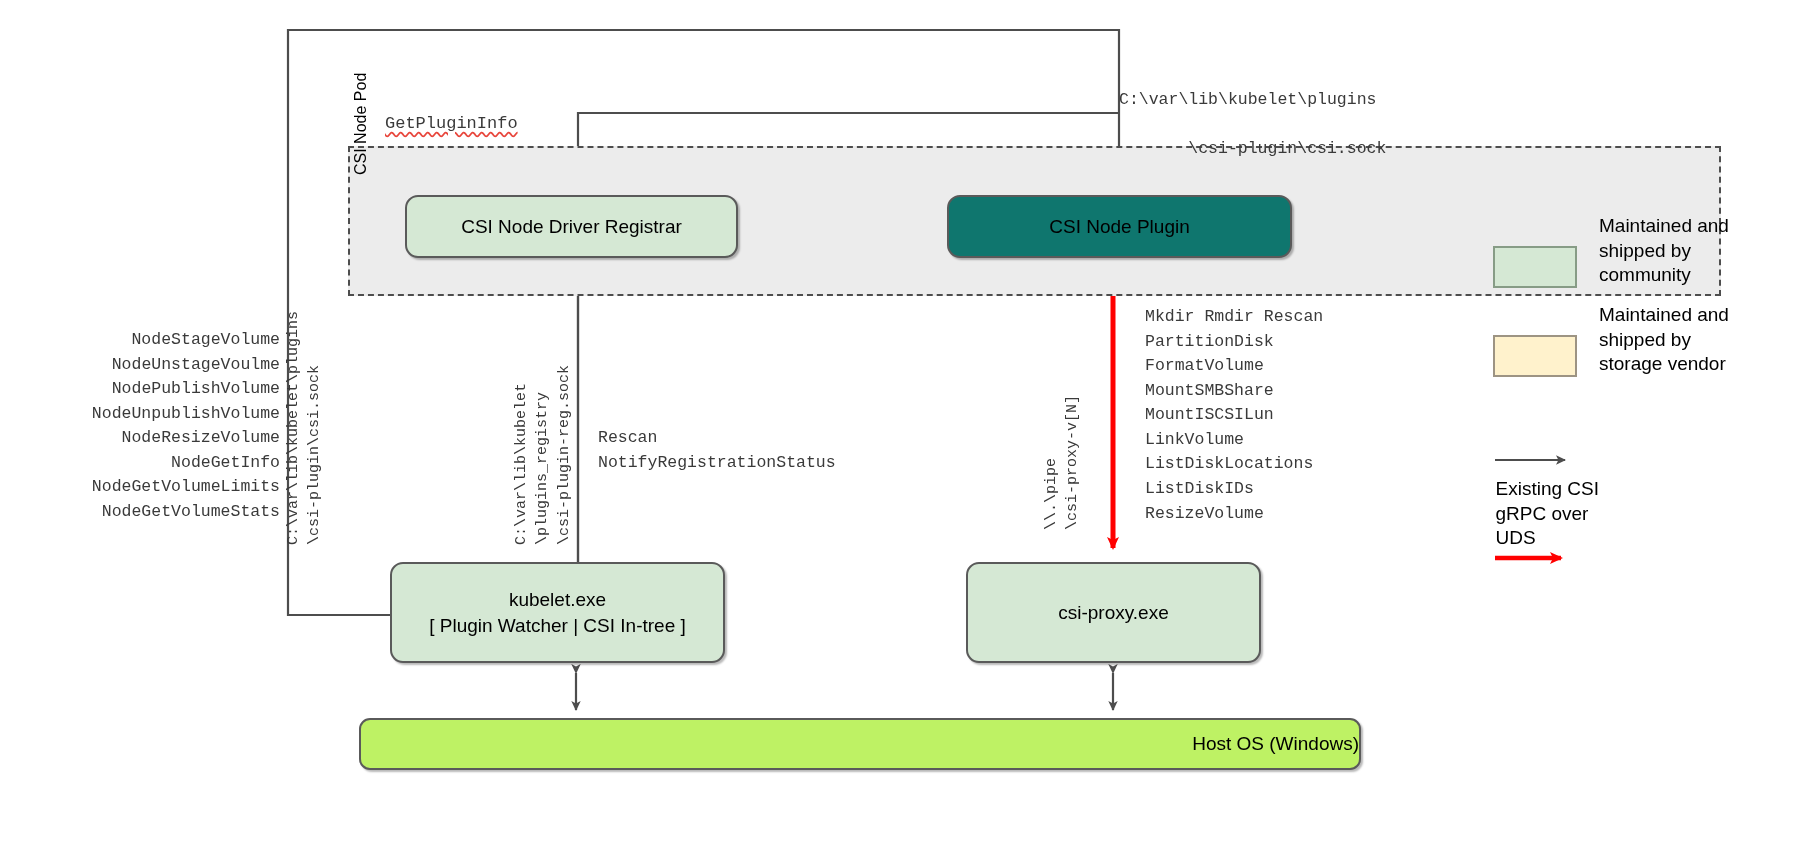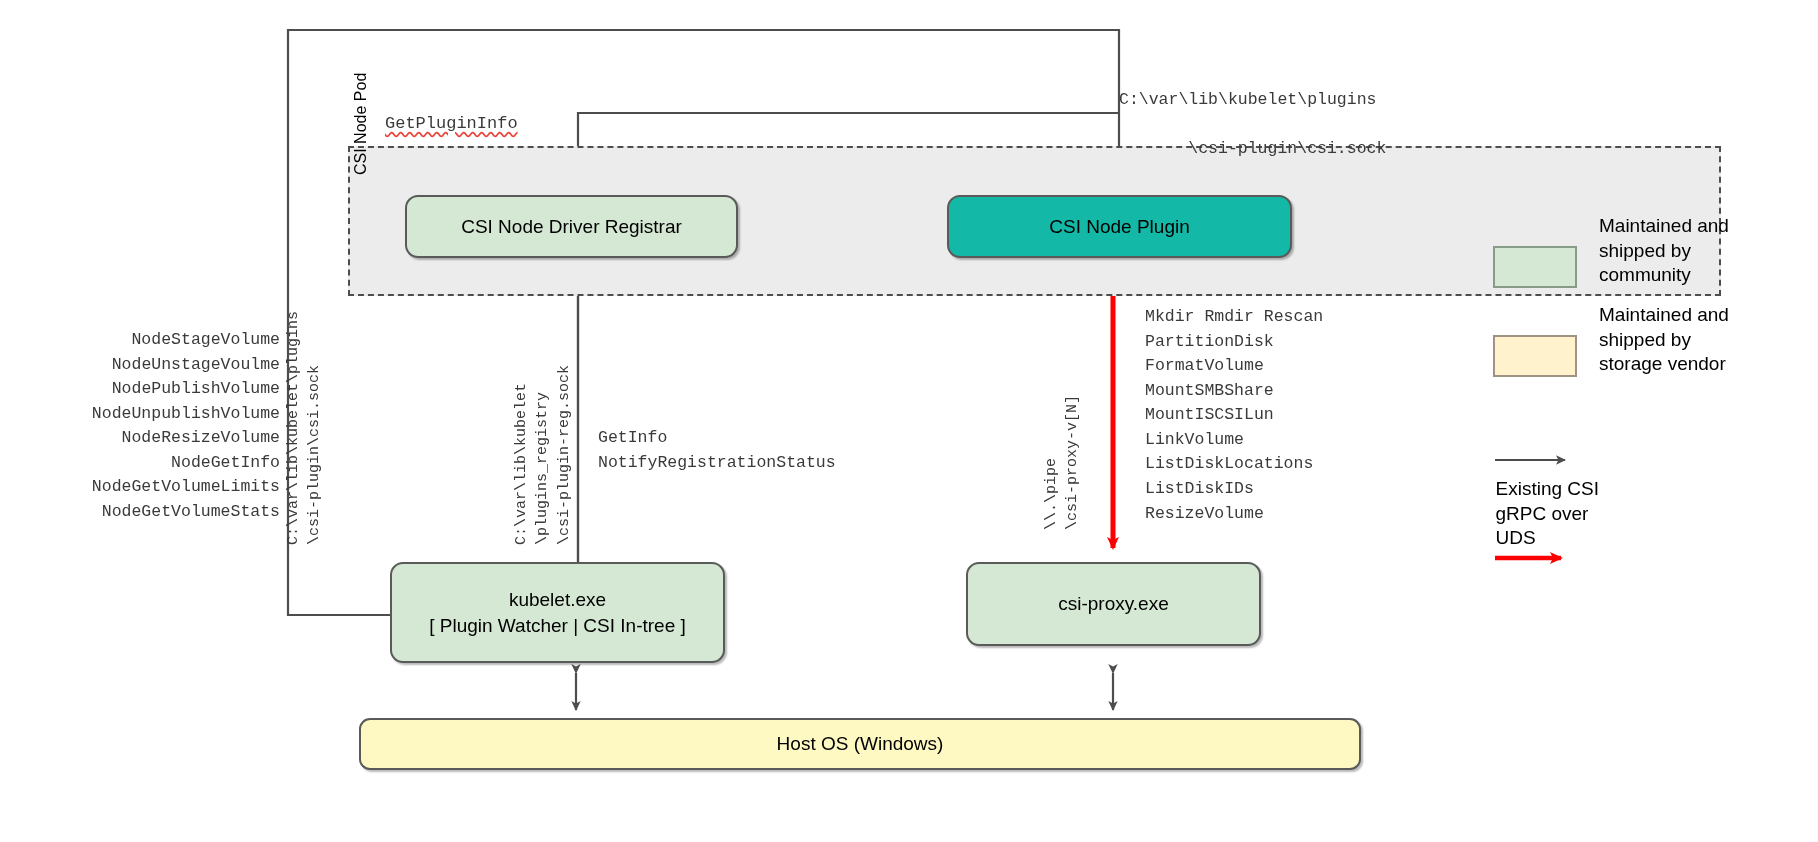--- a/index.html
+++ b/index.html
@@ -19,27 +19,27 @@
        white-space:nowrap;}
 
   
   .node{position:absolute;box-sizing:border-box;border:2px solid #5a5a5a;
         border-radius:13px;display:flex;align-items:center;justify-content:center;
         flex-direction:column;text-align:center;line-height:1.32;
         box-shadow:2px 2px 2px rgba(0,0,0,.28);}
   .node .l1{font-size:19px;}
   .node .l2{font-size:19px;}
   .green{background:#d5e8d4;}
-  .yellow{background:#14b8a6;}
-  .blue{background:#fef9c3;}
+  .yellow{background:#0f766e;}
+  .blue{background:#bef264;align-items:flex-end;}
 
   #registrar{left:405px;top:195px;width:333px;height:63px;}
   #nodeplugin{left:947px;top:195px;width:345px;height:63px;}
   #kubelet{left:390px;top:562px;width:335px;height:101px;}
-  #csiproxy{left:966px;top:562px;width:295px;height:84px;}
+  #csiproxy{left:966px;top:562px;width:295px;height:101px;}
   #hostos{left:359px;top:718px;width:1002px;height:52px;border-radius:11px;}
   #hostos .l1{font-size:19px;}
 
   
   .txt{position:absolute;white-space:pre;}
   .mono14{font-size:16.5px;line-height:1.49;}
 
   #csi-methods{left:20px;top:328px;width:260px;text-align:right;}
   #getinfo-block{left:598px;top:426px;}
   #proxy-api{left:1117px;top:305px;padding-left:28px;}
@@ -146,21 +146,21 @@
 
   <div class="txt mono mono14" id="csi-methods">NodeStageVolume
 NodeUnstageVoulme
 NodePublishVolume
 NodeUnpublishVolume
 NodeResizeVolume
 NodeGetInfo
 NodeGetVolumeLimits
 NodeGetVolumeStats</div>
 
-  <div class="txt mono mono14" id="getinfo-block">GetInfo
+  <div class="txt mono mono14" id="getinfo-block">Rescan
 NotifyRegistrationStatus</div>
 
   <div class="txt mono mono14" id="proxy-api">Mkdir Rmdir Rescan
 PartitionDisk
 FormatVolume
 MountSMBShare
 MountISCSILun
 LinkVolume
 ListDiskLocations
 ListDiskIDs

